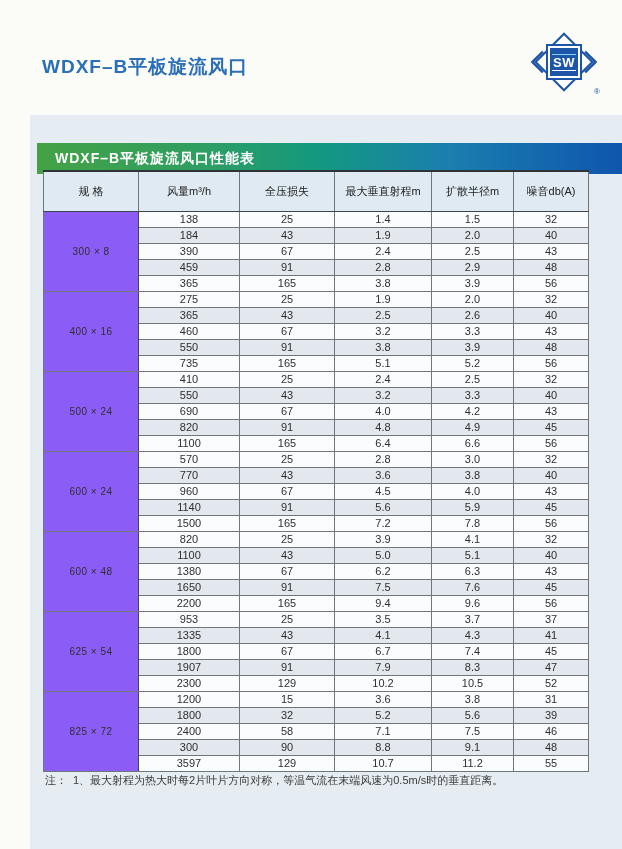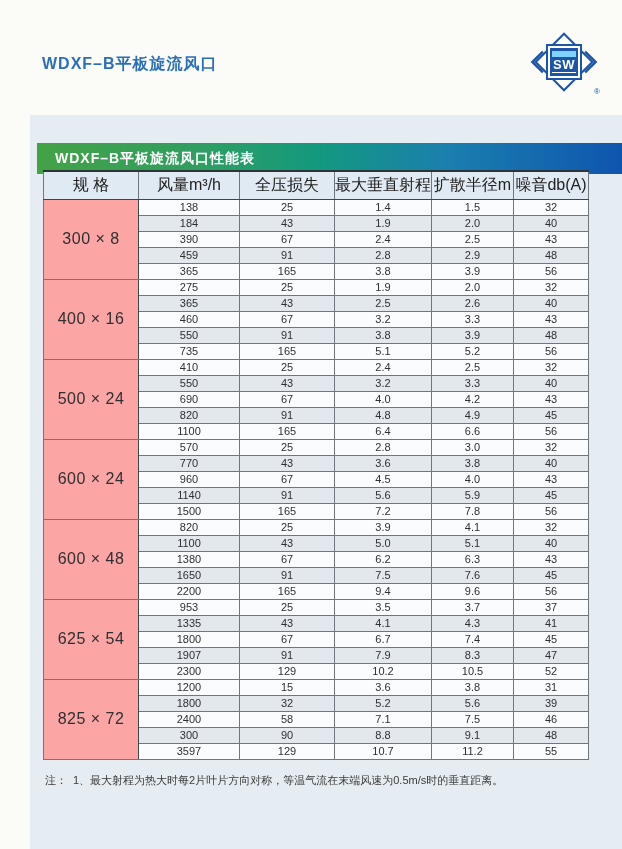--- a/index.html
+++ b/index.html
@@ -8,21 +8,21 @@
     font-family:"Liberation Sans","DejaVu Sans",sans-serif;
     background:#fbfbf8;
     position:relative;
     overflow:hidden;
     color:#333;
   }
 
   
   .page-title {
     position:absolute; left:42px; top:54px;
-    font-size:16px; font-weight:bold; color:#2b6fb7;
+    font-size:19px; font-weight:bold; color:#2b6fb7;
     letter-spacing:1px;
   }
 
   .logo {
     position:absolute; right:26px; top:30px;
     width:64px; height:64px;
   }
   .logo .diamond {
     position:absolute; left:11px; top:11px;
     width:42px; height:42px;
@@ -41,21 +41,21 @@
   .logo .emblem {
     position:absolute; left:14px; top:14px;
     width:36px; height:36px;
     background:#1d55a8;
     border:2px solid #1d55a8;
     box-shadow:inset 0 0 0 2px #ffffff;
     display:flex; align-items:center; justify-content:center;
   }
   .logo .sw {
     color:#ffffff; font-weight:bold; font-size:13px; letter-spacing:0.5px;
-    border-top:6px solid #7dd3fc; border-bottom:1px solid #fff;
+    border-top:1px solid #7dd3fc; border-bottom:1px solid #fff;
     line-height:15px; padding:0 1px;
   }
   .logo .reg {
     position:absolute; right:-4px; bottom:-2px;
     font-size:8px; color:#1d55a8;
   }
 
   
   .panel {
     position:absolute; left:30px; top:115px; width:592px; height:734px;
@@ -84,32 +84,32 @@
   }
   table.perf th, table.perf td {
     border:1px solid #6f767c;
     text-align:center;
     padding:0;
     overflow:hidden;
     white-space:nowrap;
   }
   table.perf { border:1px solid #3f454a; border-top:2px solid #2e3338; }
   table.perf thead th {
-    height:28px;
+    height:40px;
     background:#dfeaf2;
     font-weight:normal;
-    font-size:16px;
+    font-size:11px;
     color:#222;
     border-bottom:1px solid #3f454a;
   }
   table.perf tbody td { height:16px; background:#fbfcfd; }
   table.perf tbody tr.striped td { background:#e2e8ed; }
   table.perf tbody td.spec {
-    background:#fca5a5;
-    font-size:16px;
+    background:#8b5cf6;
+    font-size:10px;
     letter-spacing:0.5px;
     border-right:1px solid #3f454a;
   }
 
   
   .notes {
     position:absolute; left:15px; top:655px;
     font-size:11px; color:#3a3a3a; line-height:20px;
     display:flex;
   }

